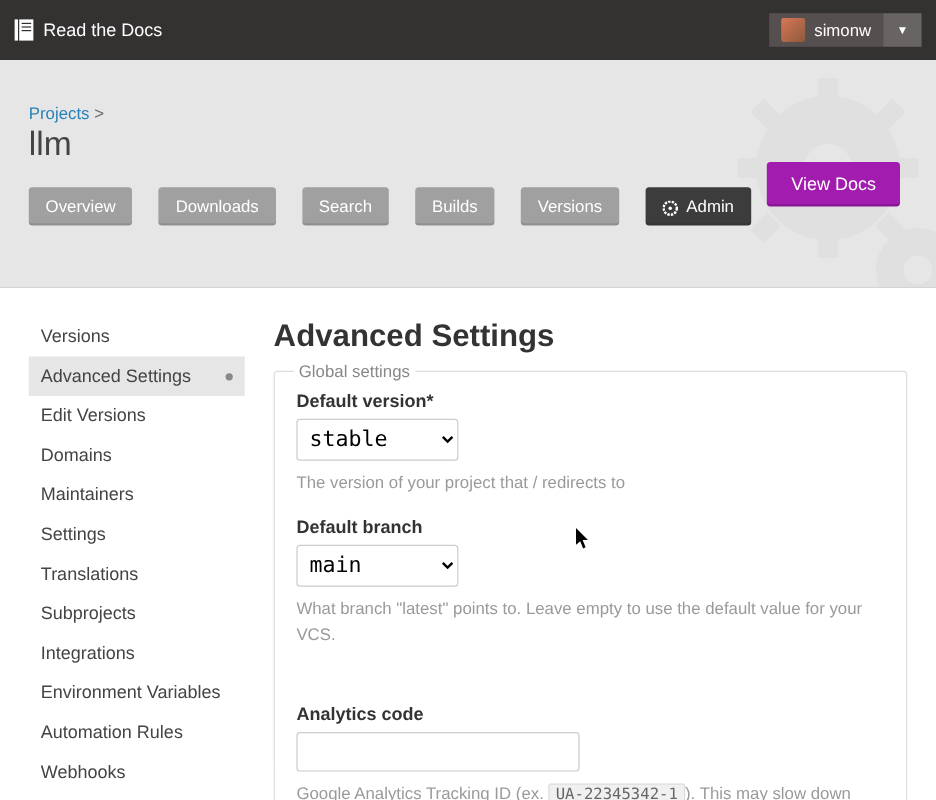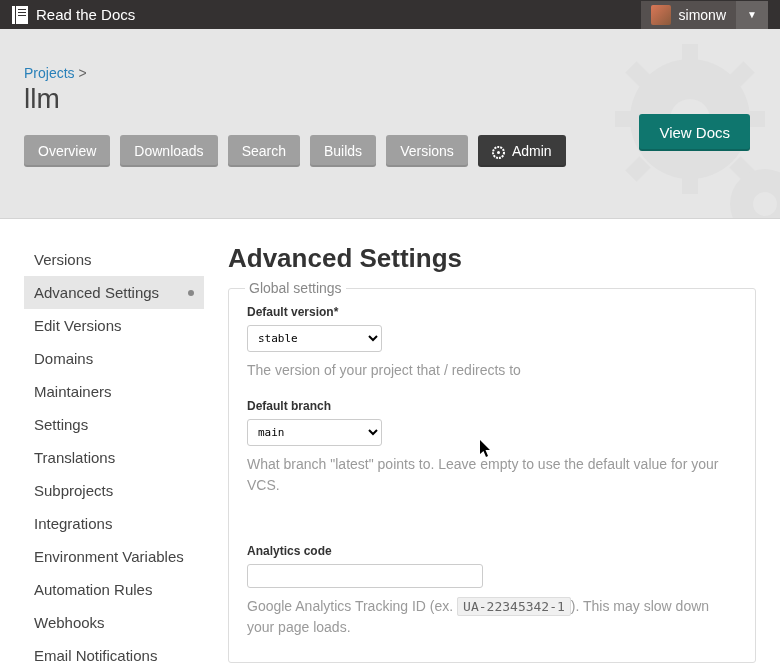--- a/index.html
+++ b/index.html
@@ -1,51 +1,51 @@
 <!DOCTYPE html>
 <html><head>
   <meta charset="utf-8">
   <style>
     * { box-sizing: border-box; margin: 0; padding: 0; }
     body { font-family: -apple-system, "Helvetica Neue", Arial, sans-serif; font-size: 14px; color: #333; background: #fff; }
     
-    .topbar { background: #343131; height: 29px; display: flex; align-items: center; justify-content: space-between; padding: 0 12px; }
+    .topbar { background: #343131; height: 50px; display: flex; align-items: center; justify-content: space-between; padding: 0 12px; }
     .brand { display: flex; align-items: center; gap: 8px; color: #fff; font-size: 15px; }
     .brand-icon { width: 16px; height: 18px; }
     .user-area { display: flex; align-items: center; }
     .user-chip { display: flex; align-items: center; background: #55504f; color: #fff; padding: 4px 10px; gap: 8px; font-size: 14px; }
     .avatar { width: 20px; height: 20px; background: linear-gradient(135deg,#d97757,#8b5a3c); border-radius: 2px; }
     .dropdown-btn { background: #686463; color: #fff; width: 32px; height: 28px; display:flex; align-items:center; justify-content:center; font-size: 10px; cursor:pointer; }
     
     .header-area { background: #e6e6e6; padding: 36px 24px 16px 24px; border-bottom: 1px solid #d4d4d4; position: relative; overflow:hidden; min-height: 190px; }
     .gears { position:absolute; right:-30px; top:10px; opacity:0.25; pointer-events:none; }
     .breadcrumb { color: #666; font-size: 14px; margin-bottom: 2px; }
     .breadcrumb a { color: #2980b9; text-decoration:none; }
     .project-title { font-size: 28px; font-weight: 400; color: #444; margin-bottom: 20px; }
-    .view-docs-btn { position:absolute; right: 30px; top: 85px; background: #0f766e; color: #fff; border: none; padding: 10px 20px; font-size: 15px; border-radius: 3px; cursor:pointer; box-shadow: inset 0 -2px 0 rgba(0,0,0,0.15); margin-left: 24px; }
-    .tabs { display: flex; gap: 10px; margin-top: 20px; }
+    .view-docs-btn { position:absolute; right: 30px; top: 85px; background: #a21caf; color: #fff; border: none; padding: 10px 20px; font-size: 15px; border-radius: 3px; cursor:pointer; box-shadow: inset 0 -2px 0 rgba(0,0,0,0.15); margin-left: 24px; }
+    .tabs { display: flex; gap: 22px; margin-top: 20px; }
     .tab { background: #a0a0a0; color: #fff; padding: 8px 14px; border-radius: 3px; font-size: 14px; cursor:pointer; box-shadow: inset 0 -2px 0 rgba(0,0,0,0.1); }
     .tab.active { background: #3c3c3c; }
     .tab .gear-icon { display:inline-block; vertical-align:middle; margin-right:4px; }
     
     .main { display: flex; padding: 24px; gap: 0; }
     .sidebar { width: 180px; flex-shrink: 0; }
     .sidebar-item { padding: 8px 10px; font-size: 15px; color: #444; cursor:pointer; display:flex; align-items:center; justify-content:space-between; }
     .sidebar-item.active { background: #e6e6e6; }
     .sidebar-item .bullet { width:6px; height:6px; background:#888; border-radius:50%; }
     
     .content { flex: 1; padding-left: 24px; }
     .page-title { font-size: 26px; font-weight: 600; color: #333; margin-bottom: 14px; }
     .fieldset { border: 1px solid #ddd; border-radius: 3px; padding: 16px 18px 24px 18px; }
     .legend { color: #888; font-size: 14px; padding: 0 4px; margin-left: -2px; position:relative; top:-25px; background:#fff; display:inline-block; }
     .legend-wrap { height: 0; }
     .field { margin-bottom: 18px; }
     .field:last-child { margin-bottom: 0; margin-top: 48px; }
-    .field-label { font-weight: 600; font-size: 12px; color: #333; margin-bottom: 6px; display:block; }
-    .field select, .field input[type=text] { font-family: Menlo, monospace; font-size: 11px; padding: 5px 6px; border: 1px solid #ccc; border-radius: 3px; background:#fff; }
+    .field-label { font-weight: 600; font-size: 15px; color: #333; margin-bottom: 6px; display:block; }
+    .field select, .field input[type=text] { font-family: Menlo, monospace; font-size: 18px; padding: 5px 6px; border: 1px solid #ccc; border-radius: 3px; background:#fff; }
     .field select { width: 135px; }
     .field input[type=text] { width: 236px; font-family: inherit; }
     .help-text { color: #9a9a9a; font-size: 14px; margin-top: 8px; line-height: 1.5; }
     .code-ex { font-family: Menlo, monospace; background: #f0f0f0; border: 1px solid #ddd; padding: 1px 5px; border-radius: 2px; font-size: 13px; color: #666; }
     
     .cursor-arrow { position: fixed; left: 480px; top: 440px; pointer-events: none; }
   </style>
 </head>
 <body>
 

